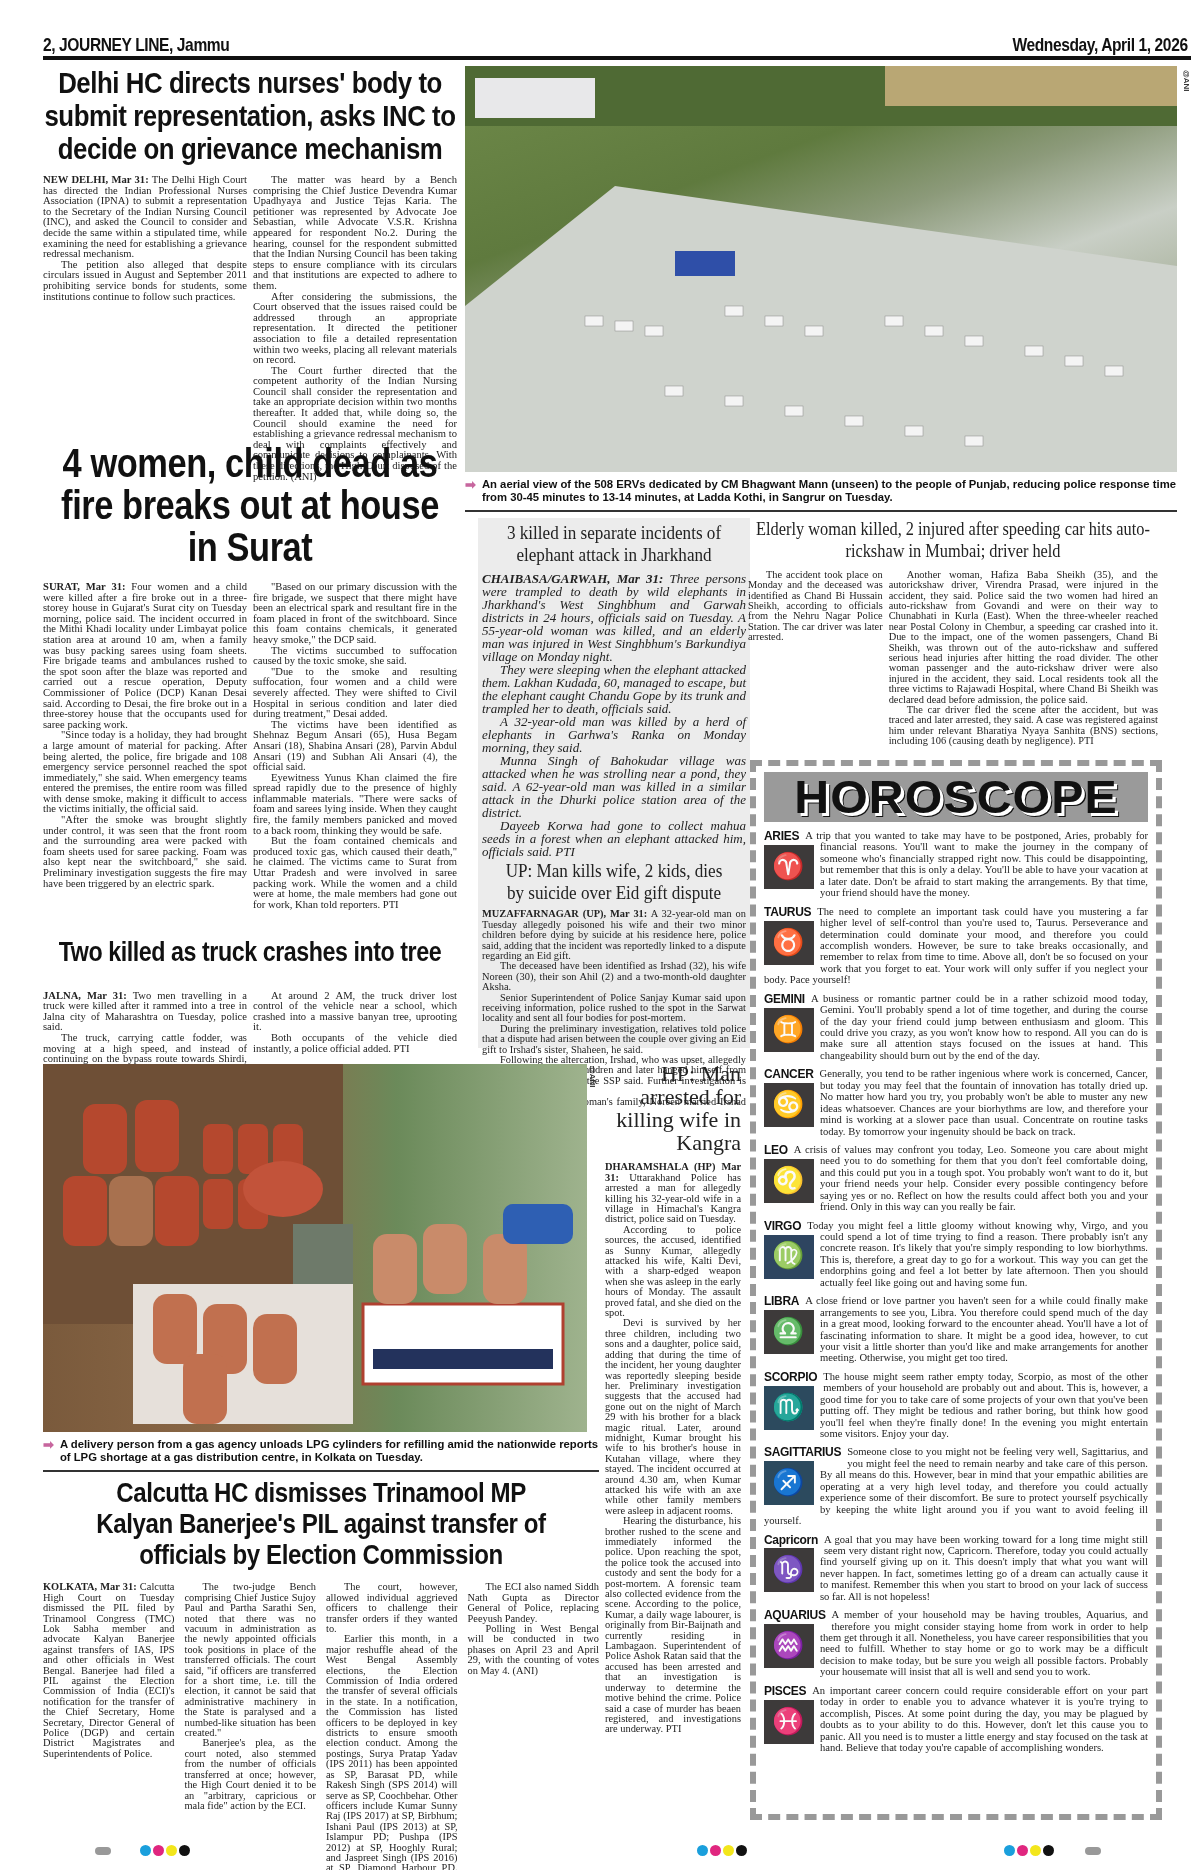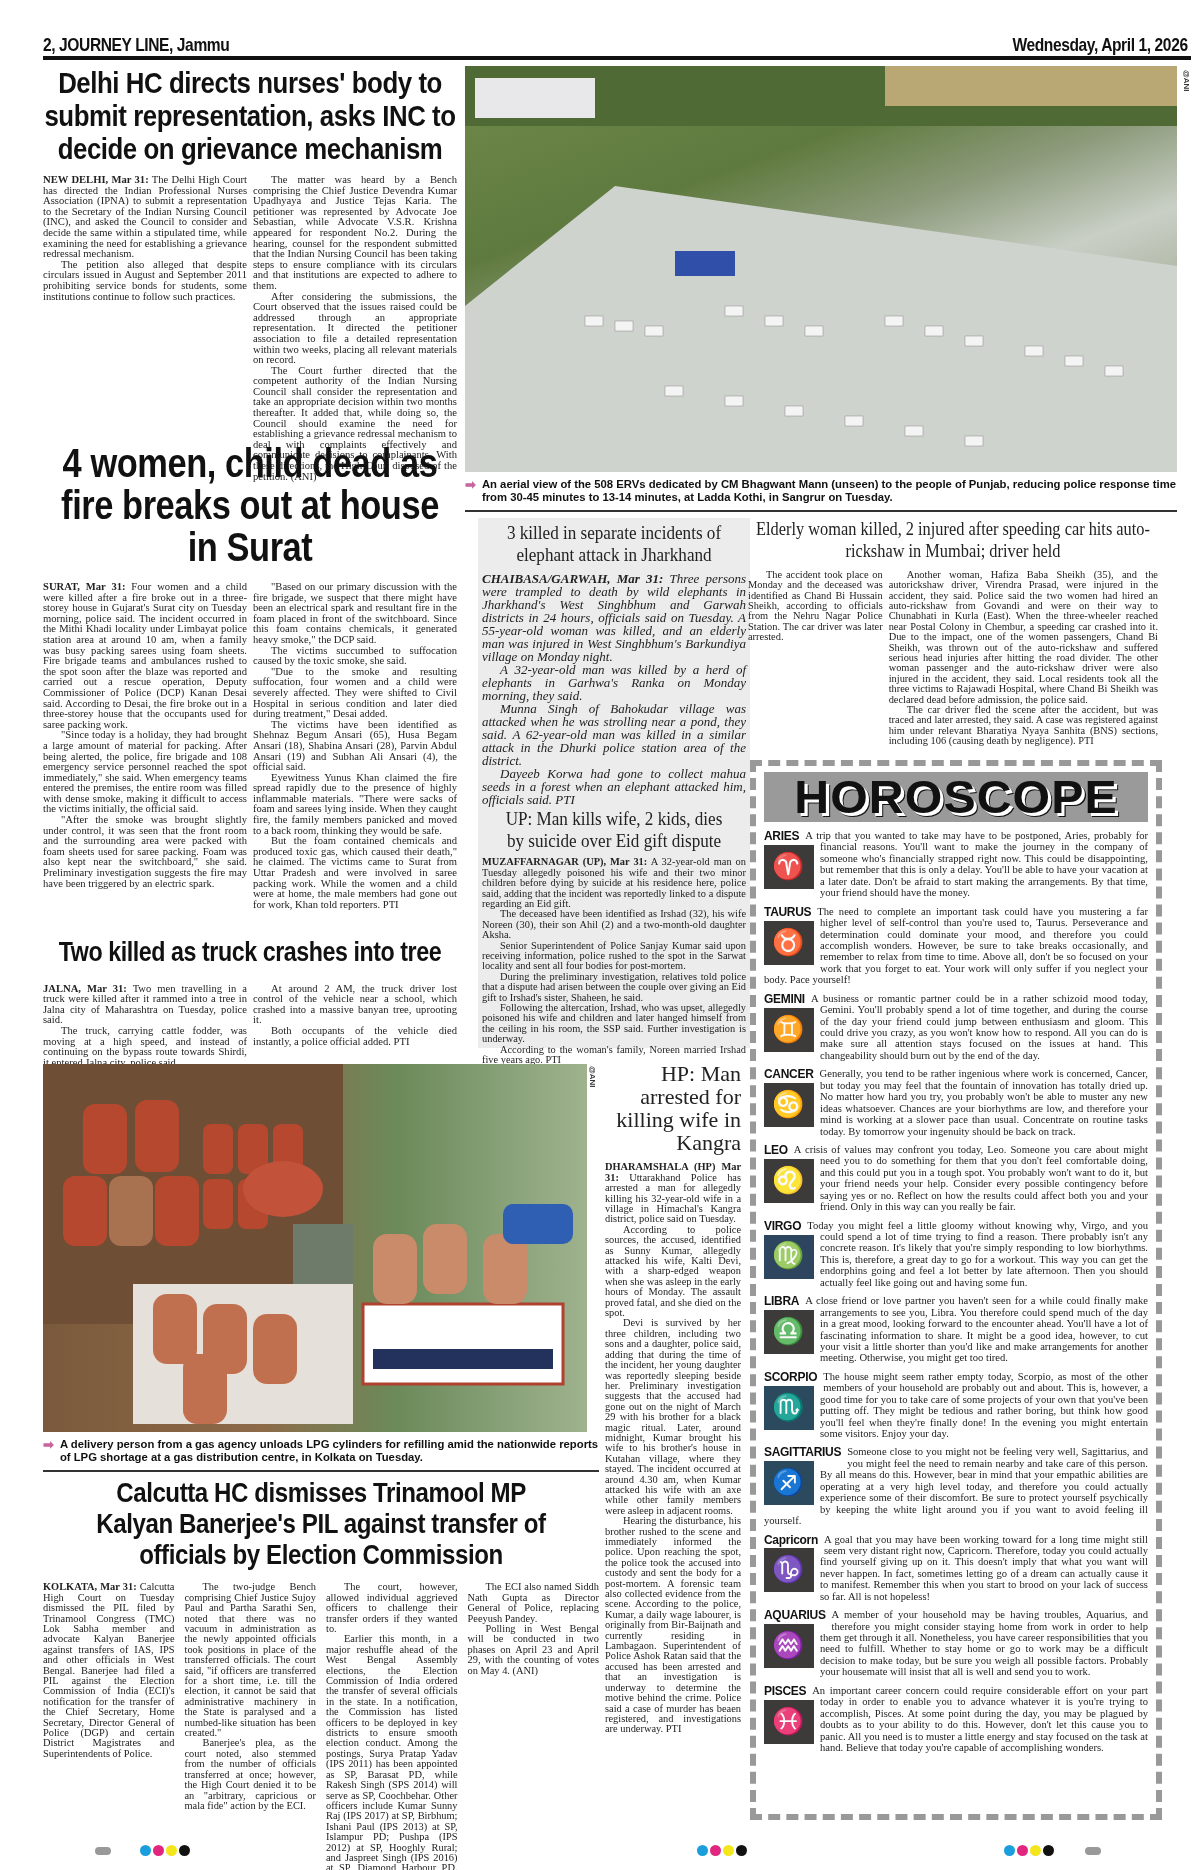--- a/index.html
+++ b/index.html
@@ -68,21 +68,21 @@
       <p class="para">"Due to the smoke and resulting suffocation, four women and a child were severely affected. They were shifted to Civil Hospital in serious condition and later died during treatment," Desai added.</p>
       <p class="para">The victims have been identified as Shehnaz Begum Ansari (65), Husa Begam Ansari (18), Shabina Ansari (28), Parvin Abdul Ansari (19) and Subhan Ali Ansari (4), the official said.</p>
       <p class="para">Eyewitness Yunus Khan claimed the fire spread rapidly due to the presence of highly inflammable materials. "There were sacks of foam and sarees lying inside. When they caught fire, the family members panicked and moved to a back room, thinking they would be safe.</p>
       <p class="para">But the foam contained chemicals and produced toxic gas, which caused their death," he claimed. The victims came to Surat from Uttar Pradesh and were involved in saree packing work. While the women and a child were at home, the male members had gone out for work, Khan told reporters. PTI</p>
     </div>
   </div>
 </section>
 
 <section class="abs" style="left:43px; top:938px; width:414px;">
   <h1 class="hl hl-cond" style="font-size:27px; width:470px; margin-left:-28px;">Two killed as truck crashes into tree</h1>
-  <div class="body-cols" style="margin-top:16px;">
+  <div class="body-cols" style="margin-top:23px;">
     <div class="col">
       <p class="para first"><span class="dateline">JALNA, Mar 31:</span> <span>Two men travelling in a truck were killed after it rammed into a tree in Jalna city of Maharashtra on Tuesday, police said.</span></p>
       <p class="para">The truck, carrying cattle fodder, was moving at a high speed, and instead of continuing on the bypass route towards Shirdi, it entered Jalna city, police said.</p>
     </div>
     <div class="col">
       <p class="para">At around 2 AM, the truck driver lost control of the vehicle near a school, which crashed into a massive banyan tree, uprooting it.</p>
       <p class="para">Both occupants of the vehicle died instantly, a police official added. PTI</p>
     </div>
   </div>
 </section>
@@ -123,20 +123,21 @@
     <span>An aerial view of the 508 ERVs dedicated by CM Bhagwant Mann (unseen) to the people of Punjab, reducing police response time from 30-45 minutes to 13-14 minutes, at Ladda Kothi, in Sangrur on Tuesday.</span>
   </figcaption>
   <div class="hrule" style="margin-top:6px; width:712px;"></div>
 </figure>
 
 <section class="abs grey-box" style="left:470px; top:518px; width:272px; height:526px; padding:4px 0 0 0;margin-left:8px;">
   <div style="padding:0 4px;">
     <h2 class="hl-light" style="font-size:19px; transform:scaleX(0.9);">3 killed in separate incidents of elephant attack in Jharkhand</h2>
     <div style="font-size:13px; line-height:1.0; text-align:justify; margin-top:6px;font-style:italic;">
       <p class="para first"><span class="dateline">CHAIBASA/GARWAH, Mar 31:</span> <span>Three persons were trampled to death by wild elephants in Jharkhand's West Singhbhum and Garwah districts in 24 hours, officials said on Tuesday. A 55-year-old woman was killed, and an elderly man was injured in West Singhbhum's Barkundiya village on Monday night.</span></p>
+      <p class="para">They were sleeping when the elephant attacked them. Lakhan Kudada, 60, managed to escape, but the elephant caught Chandu Gope by its trunk and trampled her to death, officials said.</p>
       <p class="para">A 32-year-old man was killed by a herd of elephants in Garhwa's Ranka on Monday morning, they said.</p>
       <p class="para">Munna Singh of Bahokudar village was attacked when he was strolling near a pond, they said. A 62-year-old man was killed in a similar attack in the Dhurki police station area of the district.</p>
       <p class="para">Dayeeb Korwa had gone to collect mahua seeds in a forest when an elephant attacked him, officials said. PTI</p>
     </div>
   </div>
   <div style="padding:2px 4px 0 4px;">
     <h2 class="hl-light" style="font-size:19px; transform:scaleX(0.9);">UP: Man kills wife, 2 kids, dies by suicide over Eid gift dispute</h2>
     <div style="font-size:10.4px; line-height:1.0; text-align:justify; margin-top:6px;">
       <p class="para first"><span class="dateline">MUZAFFARNAGAR (UP), Mar 31:</span> <span>A 32-year-old man on Tuesday allegedly poisoned his wife and their two minor children before dying by suicide at his residence here, police said, adding that the incident was reportedly linked to a dispute regarding an Eid gift.</span></p>
       <p class="para">The deceased have been identified as Irshad (32), his wife Noreen (30), their son Ahil (2) and a two-month-old daughter Aksha.</p>

